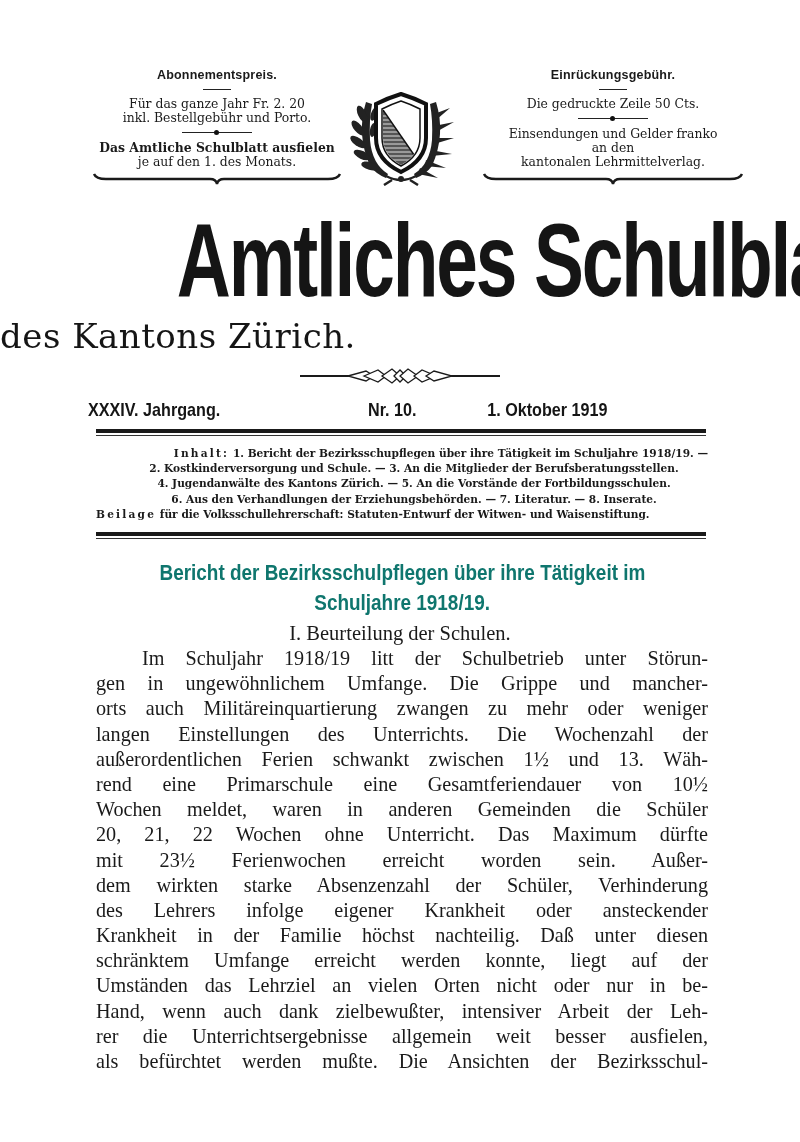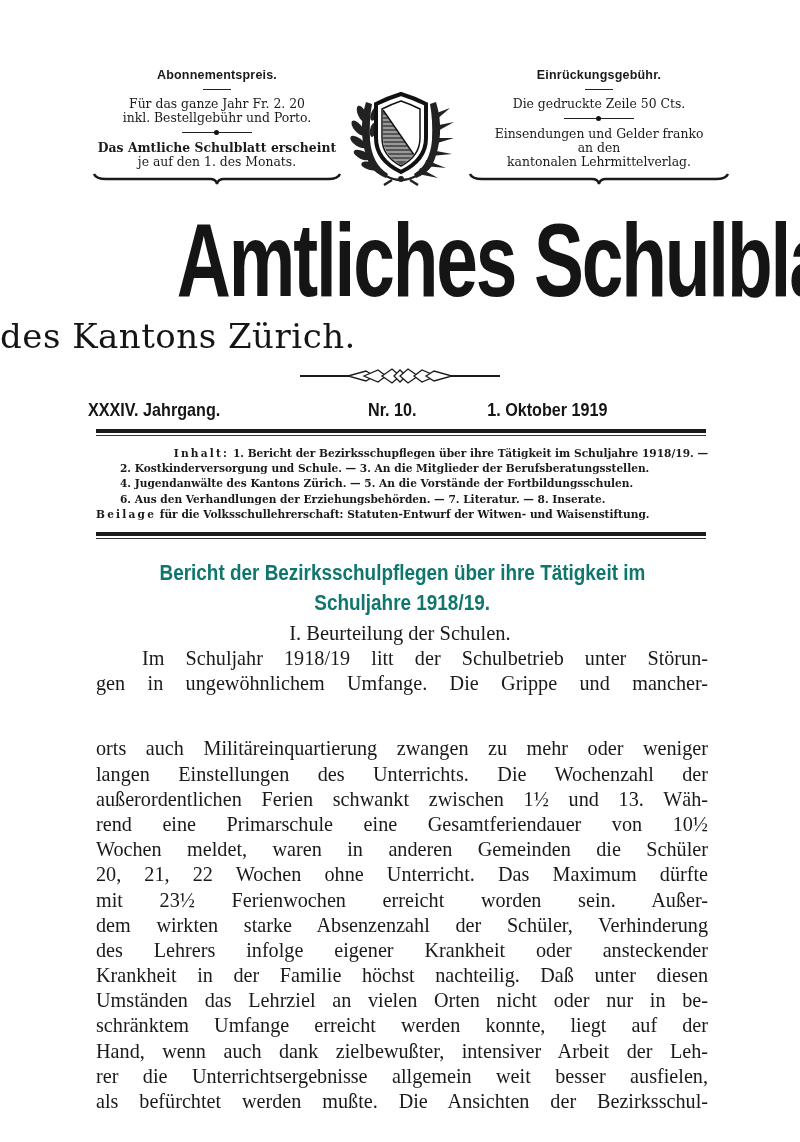--- a/index.html
+++ b/index.html
@@ -2,21 +2,21 @@
 <html><head>
 <meta charset="utf-8">
 <style>
   html, body { margin: 0; padding: 0; background: #ffffff; }
   body { width: 800px; height: 1142px; position: relative; overflow: hidden; color: #141414; }
   .page { position: absolute; left: 0; top: 0; width: 704px; height: 1142px; }
 
   
   .hbox { position: absolute; top: 66px; text-align: center; font-family: "DejaVu Serif", serif; color: #1a1a1a; }
   .hbox.left { left: 92px; width: 250px; }
-  .hbox.right { left: 468px; width: 262px; text-align: center; }
+  .hbox.right { left: 482px; width: 262px; text-align: center; }
   .hbox .hlabel { font-family: "Liberation Sans", sans-serif; font-weight: bold; font-size: 12.5px; letter-spacing: 0.2px; height: 18px; line-height: 18px; }
   .hbox .shortrule { width: 28px; height: 1px; background: #222; margin: 5px auto 7px; }
   .hbox .line { font-size: 12.4px; line-height: 14px; white-space: nowrap; }
   .hbox .line.b { font-weight: bold; }
   .dotrule { position: relative; width: 70px; height: 10px; margin: 3px auto 3px; }
   .dotrule::before { content: ""; position: absolute; left: 0; right: 0; top: 4px; height: 1px; background: #222; }
   .dotrule::after { content: ""; position: absolute; left: 32px; top: 2px; width: 5px; height: 5px; border-radius: 50%; background: #111; }
   .brace { width: 100%; height: 12px; margin-top: 4px; }
 
   
@@ -32,21 +32,21 @@
   .issue.year { left: 88px; transform-origin: 0 50%; }
   .issue.nr { left: 368px; transform-origin: 0 50%; }
   .issue.date { right: 96px; transform-origin: 100% 50%; }
 
   .rule-thick { position: absolute; left: 96px; width: 610px; height: 4px; background: #1a1a1a; }
   .rule-thin { position: absolute; left: 96px; width: 610px; height: 1px; background: #333; }
 
   
   .contents { position: absolute; left: 96px; top: 446px; width: 612px; font-family: "DejaVu Serif", serif; font-size: 10.6px; line-height: 15.2px; font-weight: bold; color: #1a1a1a; }
   .contents .row { white-space: nowrap; }
-  .contents .row.indent { padding-left: 24px; }
+  .contents .row.indent { padding-left: 24px; text-align: center; }
   .contents .spaced { letter-spacing: 2.2px; }
 
   
   .art-title { position: absolute; left: 96px; top: 558px; width: 612px; text-align: center; font-family: "Liberation Sans", sans-serif; font-weight: bold; font-size: 22px; line-height: 30px; color: #0f766e; }
   .art-title .t { display: inline-block; transform: scaleX(0.86); transform-origin: 50% 50%; white-space: nowrap; }
   .section-head { position: absolute; left: 0; top: 620px; width: 800px; text-align: center; font-family: "Liberation Serif", serif; font-size: 20.5px; line-height: 26px; color: #1a1a1a; }
   .body { position: absolute; left: 96px; top: 646px; width: 612px; font-family: "Liberation Serif", serif; font-size: 20.2px; line-height: 25.2px; color: #1a1a1a; }
   .body .ln { display: block; text-align: justify; text-align-last: justify; white-space: nowrap; height: 25.2px; overflow: visible; }
   .body .ln.first { text-indent: 46px; }
 </style>
@@ -54,21 +54,21 @@
 <body>
 
 <div class="page">
 
   <div class="hbox left">
     <div class="hlabel">Abonnementspreis.</div>
     <div class="shortrule"></div>
     <div class="line">Für das ganze Jahr Fr. 2. 20</div>
     <div class="line">inkl. Bestellgebühr und Porto.</div>
     <div class="dotrule"></div>
-    <div class="line b">Das Amtliche Schulblatt erscheint</div>
+    <div class="line b">Das Amtliche Schulblatt ausfielen</div>
     <div class="line">je auf den 1. des Monats.</div>
     <svg class="brace" viewBox="0 0 250 12" preserveAspectRatio="none">
       <path d="M2 1 Q4 6 14 6 L118 6 Q124 6 125 11 Q126 6 132 6 L236 6 Q246 6 248 1" fill="none" stroke="#1a1a1a" stroke-width="2.4"></path>
     </svg>
   </div>
 
   <svg class="crest" viewBox="0 0 130 102">
 
     <g fill="#222">
       <path d="M30 18 Q20 50 34 82 Q40 90 50 94 L52 90 Q36 80 34 56 Q33 36 36 20 Z"></path>
@@ -168,30 +168,30 @@
 
   <div class="art-title">
     <span class="t">Bericht der Bezirksschulpflegen über ihre Tätigkeit im</span><br>
     <span class="t">Schuljahre 1918/19.</span>
   </div>
   <div class="section-head">I. Beurteilung der Schulen.</div>
 
   <div class="body">
     <span class="ln first" style="display: block;">Im Schuljahr 1918/19 litt der Schulbetrieb unter Störun-</span>
     <span class="ln" style="display: block;">gen in ungewöhnlichem Umfange. Die Grippe und mancher-</span>
-    <span class="ln" style="display: block; margin-top: 40px;">orts auch Militäreinquartierung zwangen zu mehr oder weniger</span>
+    <span class="ln" style="display: block;">orts auch Militäreinquartierung zwangen zu mehr oder weniger</span>
     <span class="ln" style="display: block;">langen Einstellungen des Unterrichts. Die Wochenzahl der</span>
     <span class="ln" style="display: block;">außerordentlichen Ferien schwankt zwischen 1½ und 13. Wäh-</span>
     <span class="ln" style="display: block;">rend eine Primarschule eine Gesamtferiendauer von 10½</span>
     <span class="ln" style="display: block;">Wochen meldet, waren in anderen Gemeinden die Schüler</span>
     <span class="ln" style="display: block;">20, 21, 22 Wochen ohne Unterricht. Das Maximum dürfte</span>
     <span class="ln" style="display: block;">mit 23½ Ferienwochen erreicht worden sein. Außer-</span>
     <span class="ln" style="display: block;">dem wirkten starke Absenzenzahl der Schüler, Verhinderung</span>
     <span class="ln" style="display: block;">des Lehrers infolge eigener Krankheit oder ansteckender</span>
     <span class="ln" style="display: block;">Krankheit in der Familie höchst nachteilig. Daß unter diesen</span>
+    <span class="ln" style="display: block;">schränktem Umfange erreicht werden konnte, liegt auf der</span>
     <span class="ln" style="display: block;">Umständen das Lehrziel an vielen Orten nicht oder nur in be-</span>
-    <span class="ln" style="display: block;">schränktem Umfange erreicht werden konnte, liegt auf der</span>
     <span class="ln" style="display: block;">Hand, wenn auch dank zielbewußter, intensiver Arbeit der Leh-</span>
     <span class="ln" style="display: block;">rer die Unterrichtsergebnisse allgemein weit besser ausfielen,</span>
     <span class="ln" style="display: block;">als befürchtet werden mußte. Die Ansichten der Bezirksschul-</span>
   </div>
 
 </div>
 
 </body></html>

